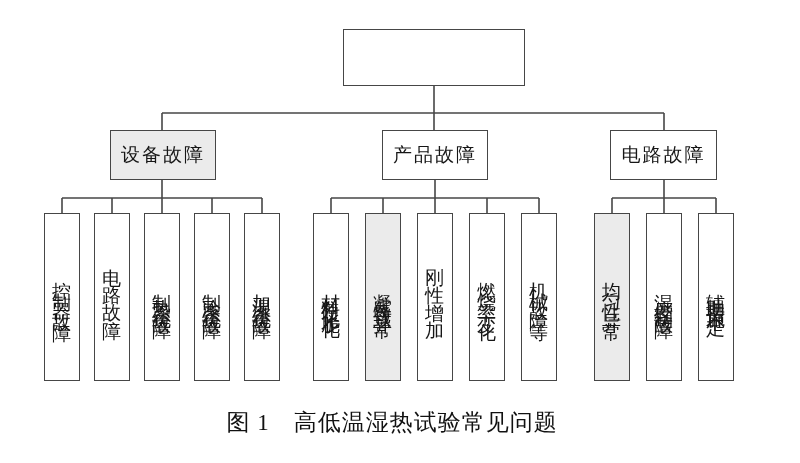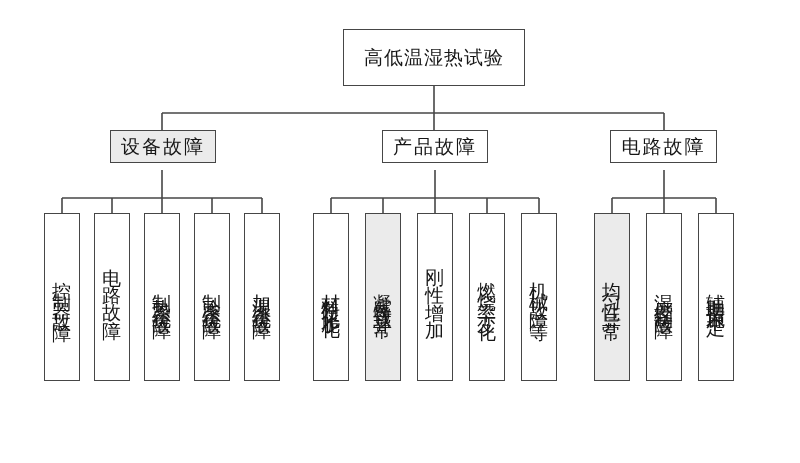--- a/index.html
+++ b/index.html
@@ -37,21 +37,21 @@
     background: #ebebeb;
   }
   .root {
     left: 343px; top: 29px; width: 182px; height: 57px;
     flex-direction: column;
     font-size: 19px;
     line-height: 26px;
     letter-spacing: 1px;
   }
   .branch {
-    top: 130px; height: 33px;
+    top: 130px; height: 50px;
     font-size: 19px;
     letter-spacing: 2px;
     text-align: right;
   }
   .branch-1 { left: 110px; width: 106px; }
   .branch-2 { left: 382px; width: 106px; }
   .branch-3 { left: 610px; width: 107px; }
   .leaf {
     top: 213px; height: 168px; width: 36px;
   }
@@ -105,21 +105,20 @@
 
       <line x1="664" y1="170" x2="664" y2="198"></line>
       <line x1="612" y1="198" x2="716" y2="198"></line>
       <line x1="612" y1="198" x2="612" y2="214"></line>
       <line x1="664" y1="198" x2="664" y2="214"></line>
       <line x1="716" y1="198" x2="716" y2="214"></line>
     </g>
   </svg>
 
   <div class="node root">
-    <div>高低温湿热试验</div>
   </div>
 
   <div class="node branch branch-1 shaded">
     <span>设备故障</span>
   </div>
   <div class="node branch branch-2">
     <span>产品故障</span>
   </div>
   <div class="node branch branch-3">
     <span>电路故障</span>
@@ -160,14 +159,15 @@
   <div class="node leaf shaded" style="left:594px">
     <span class="vlabel" style="letter-spacing: 10.2px; transform: translateY(-5.1px);">均匀性异常</span>
   </div>
   <div class="node leaf" style="left:646px">
     <span class="vlabel" style="letter-spacing: 5.33333px; transform: translateY(-2.66667px);">湿度控制故障</span>
   </div>
   <div class="node leaf" style="left:698px">
     <span class="vlabel" style="letter-spacing: 5.33333px; transform: translateY(-2.66667px);">辅助措施不足</span>
   </div>
 
+  <div class="caption">图 1　高低温湿热试验常见问题</div>
 
 </div>
 
 </body></html>

